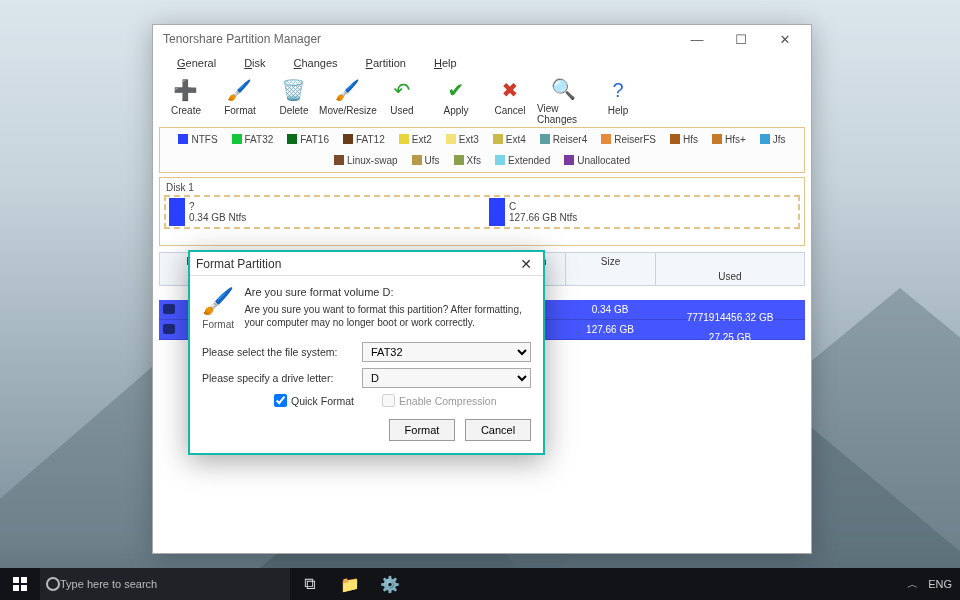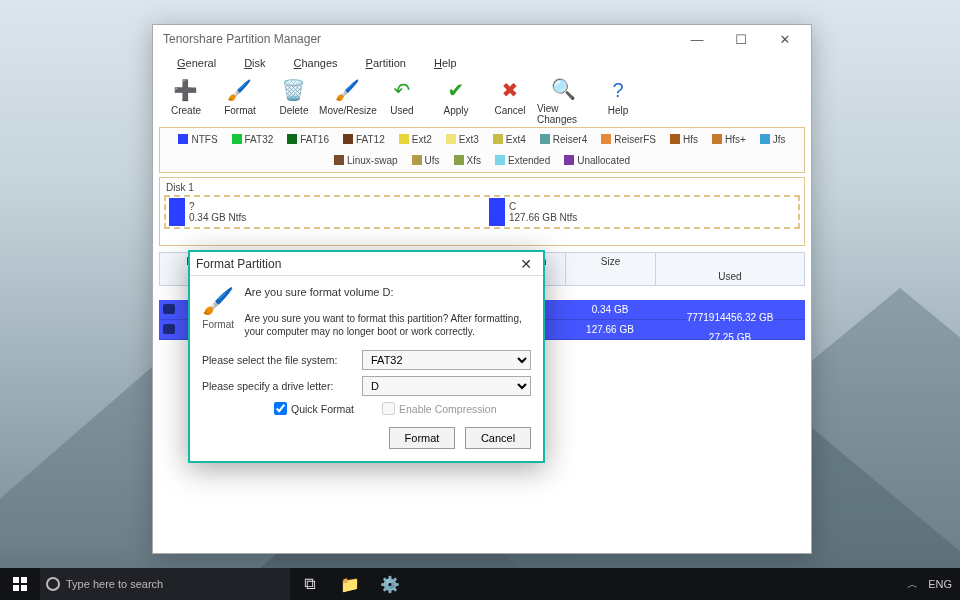--- a/index.html
+++ b/index.html
@@ -64,35 +64,35 @@
   background: #fff; border: 2px solid #14b8a6; box-shadow: 0 6px 28px rgba(0,0,0,.35);
   font-size: 11px; color: #333;
 }
 .dlg-title { height: 24px; background: #fff; border-bottom: 1px solid #ddd; display: flex; align-items: center; padding: 0 6px; font-size: 12px; }
 .dlg-title span:first-child { flex: 1; }
 .dlg-close { width: 22px; text-align: center; font-size: 14px; cursor: default; }
 .dlg-body { padding: 10px 12px 12px; }
 .dlg-top { display: flex; gap: 10px; }
 .dlg-icon-box { width: 48px; display:flex; flex-direction:column; align-items:center; gap:2px; font-size:10px; color:#555;}
 .dlg-icon-box .ico{font-size:26px;}
-.dlg-msg b { display: block; margin-bottom: 15px; font-weight: normal; }
+.dlg-msg b { display: block; margin-bottom: 6px; font-weight: normal; }
 .dlg-msg p { font-size: 10px; line-height: 1.25; }
 .dlg-form { margin-top: 12px; }
 .frow { display: flex; align-items: center; margin: 6px 0; }
 .frow label { width: 160px; text-align: left; padding-right: 10px; font-size: 10.5px; }
 .frow select, .frow input[type=text] { flex: 1; height: 20px; border: 1px solid #aaa; background: #f7f7f7; font-size: 11px; padding: 0 4px; }
 .frow.checks { padding-left: 72px; gap: 28px; font-size: 10.5px; }
 .frow.checks label { width: auto; text-align: left; padding: 0; display:flex; align-items:center; gap:4px;}
 .dlg-actions { display: flex; justify-content: flex-end; gap: 10px; margin-top: 12px; }
 .btn { min-width: 66px; height: 22px; border: 1px solid #999; background: #f3f3f3; font-size: 11px; cursor: default; }
 
 
 .taskbar { position: absolute; left: 0; right: 0; bottom: 0; height: 32px; background: #111317; display: flex; align-items: center; color: #ddd; font-size: 11px; }
 .taskbar .start { width: 40px; display:flex; align-items:center; justify-content:center; }
-.taskbar .search { display:flex; align-items:center; gap:6px; background:#202228; height:32px; padding:0 10px 0 6px; width:250px; color:#bbb; }
+.taskbar .search { display:flex; align-items:center; background:#202228; height:32px; padding:0 10px 0 6px; width:250px; color:#bbb; }
 .taskbar .search .circ{ width:14px;height:14px;border:2px solid #bbb;border-radius:50%;}
 .taskbar .tbitems { display:flex; height:32px; }
 .taskbar .tbitems .it{ width:40px; display:flex; align-items:center; justify-content:center; font-size:16px;}
 .taskbar .tray { margin-left:auto; display:flex; align-items:center; gap:10px; padding-right:8px; color:#ccc;}
 </style>
 </head>
 <body>
 
 <div class="mtn a"></div>
 <div class="mtn b"></div>

